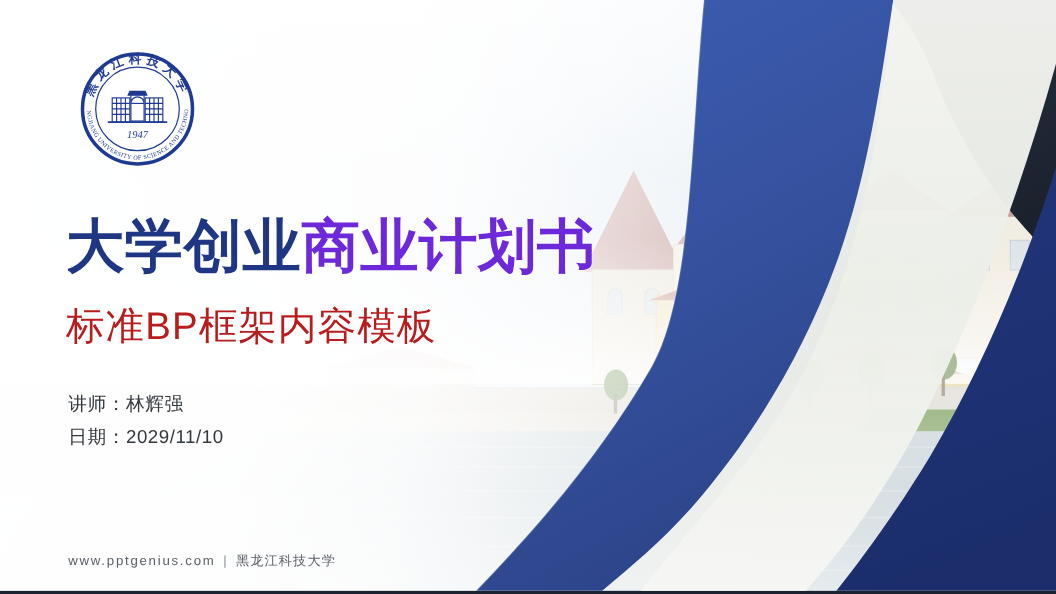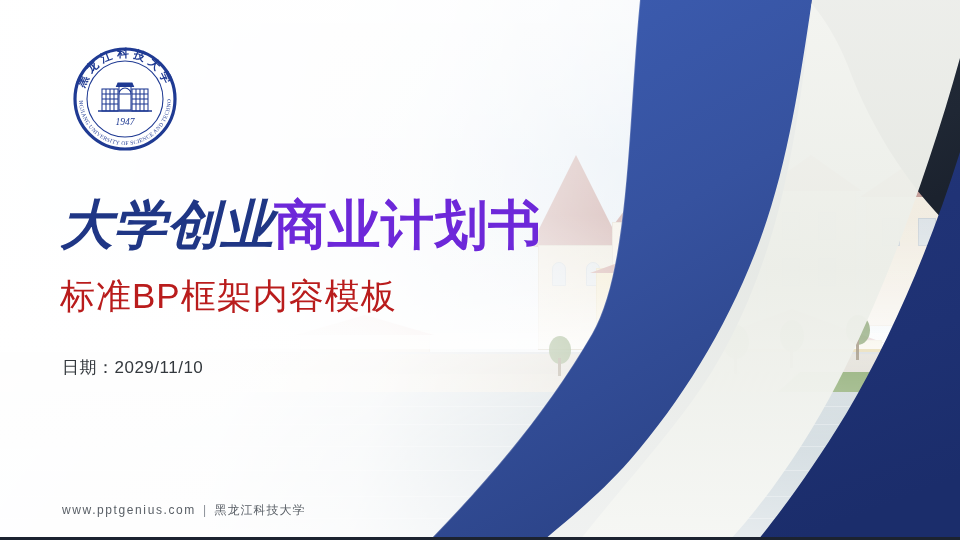--- a/index.html
+++ b/index.html
@@ -155,21 +155,21 @@
     position: absolute;
     left: 60px;
     top: 196px;
     font-size: 53px;
     font-weight: bold;
     letter-spacing: 0.5px;
     line-height: 1.08;
     white-space: nowrap;
     text-shadow: 0 1px 2px rgba(255,255,255,0.75);
   }
-  .t-blue { color: #1f3685; font-style: italic; }
+  .t-blue { color: #1f3685; }
   .t-dark { color: #6d28d9; }
 
   .subtitle {
     position: absolute;
     left: 60px;
     top: 273px;
     font-size: 35px;
     font-weight: 500;
     color: #b91c1c;
     letter-spacing: 1px;
@@ -383,18 +383,19 @@
 
       <text x="63" y="89" text-anchor="middle" fill="#1f3a93" font-size="9.5" font-style="italic" font-family="Liberation Serif, serif">1947</text>
     </svg>
   </div>
 
   <div class="title"><span class="t-blue">大学创业</span><span class="t-dark">商业计划书</span></div>
 
   <div class="subtitle">标准BP框架内容模板</div>
 
   <div class="meta">
+    <div class="meta-row"><span class="meta-label">讲师：</span><span class="meta-value">林辉强</span></div>
     <div class="meta-row"><span class="meta-label">日期：</span><span class="meta-value">2029/11/10</span></div>
   </div>
 
   <div class="footer"><span class="site">www.pptgenius.com</span><span class="sep">|</span><span class="org">黑龙江科技大学</span></div>
 
 </div>
 
 </body></html>

